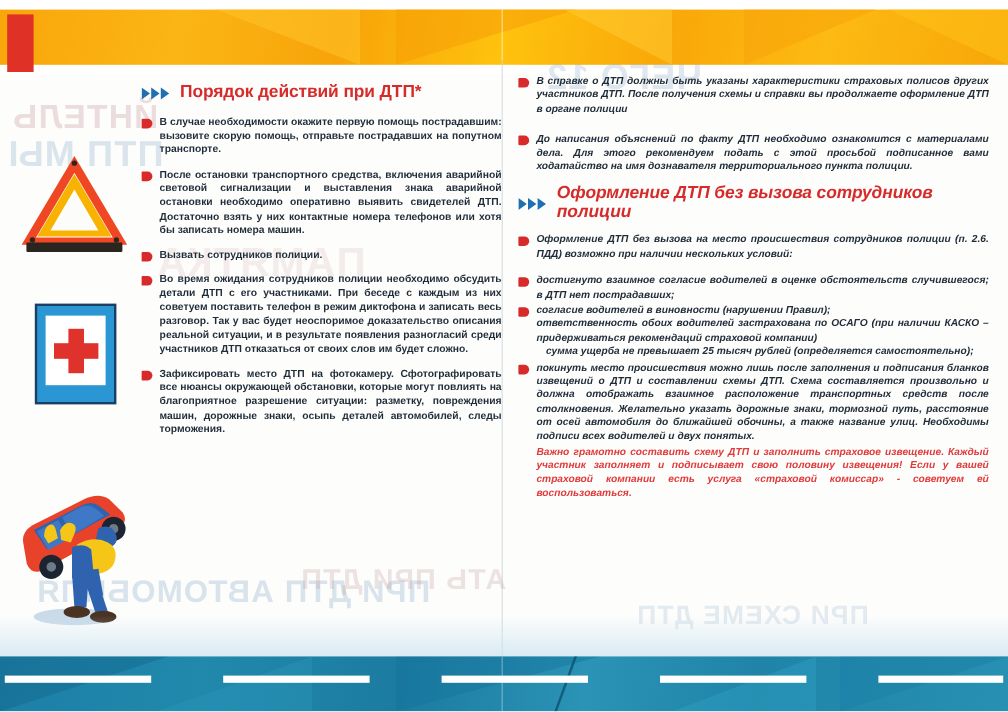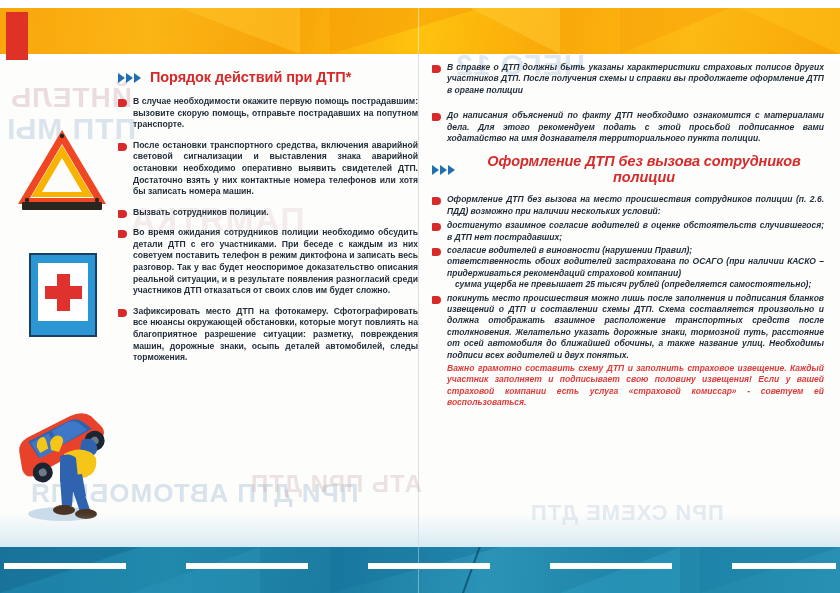--- a/index.html
+++ b/index.html
@@ -141,21 +141,21 @@
     gap: 6px;
     margin: 8px 0 10px 0;
   }
   .section-heading .htext {
     color: #d62b2b;
     font-weight: 700;
     font-size: 14.5px;
     letter-spacing: -.1px;
     line-height: 1.1;
   }
-  .col-right .section-heading .htext { font-size: 14.5px; text-align: center; }
+  .col-right .section-heading .htext { font-size: 14.5px; }
   .arrow-icon { display: inline-flex; align-items: center; flex: 0 0 auto; }
 
   .bullet-item {
     display: flex;
     align-items: flex-start;
     margin-bottom: 9px;
   }
   .bullet-mark {
     flex: 0 0 auto;
     width: 9px; height: 8px;
@@ -337,21 +337,21 @@
       <span class="arrow-icon">
         <svg viewBox="0 0 26 12" width="26" height="12">
           <polygon points="0,1 7,6 0,11" fill="#1f6fb2"></polygon>
           <polygon points="8,1 15,6 8,11" fill="#1f6fb2"></polygon>
           <polygon points="16,1 23,6 16,11" fill="#1f6fb2"></polygon>
         </svg>
       </span>
       <span class="htext">Оформление ДТП без вызова сотрудников полиции</span>
     </div>
 
-    <div class="bullet-item" style="margin-bottom:3px">
+    <div class="bullet-item" style="margin-bottom:11px">
       <span class="bullet-mark"></span>
       <div class="bullet-body">
         <p class="last">Оформление ДТП без вызова на место происшествия сотрудников полиции (п. 2.6. ПДД) возможно при наличии нескольких условий:</p>
       </div>
     </div>
 
     <div class="bullet-item" style="margin-bottom:2px">
       <span class="bullet-mark"></span>
       <div class="bullet-body">
         <p class="last">достигнуто взаимное согласие водителей в оценке обстоятельств случившегося;  в ДТП нет пострадавших;</p>

